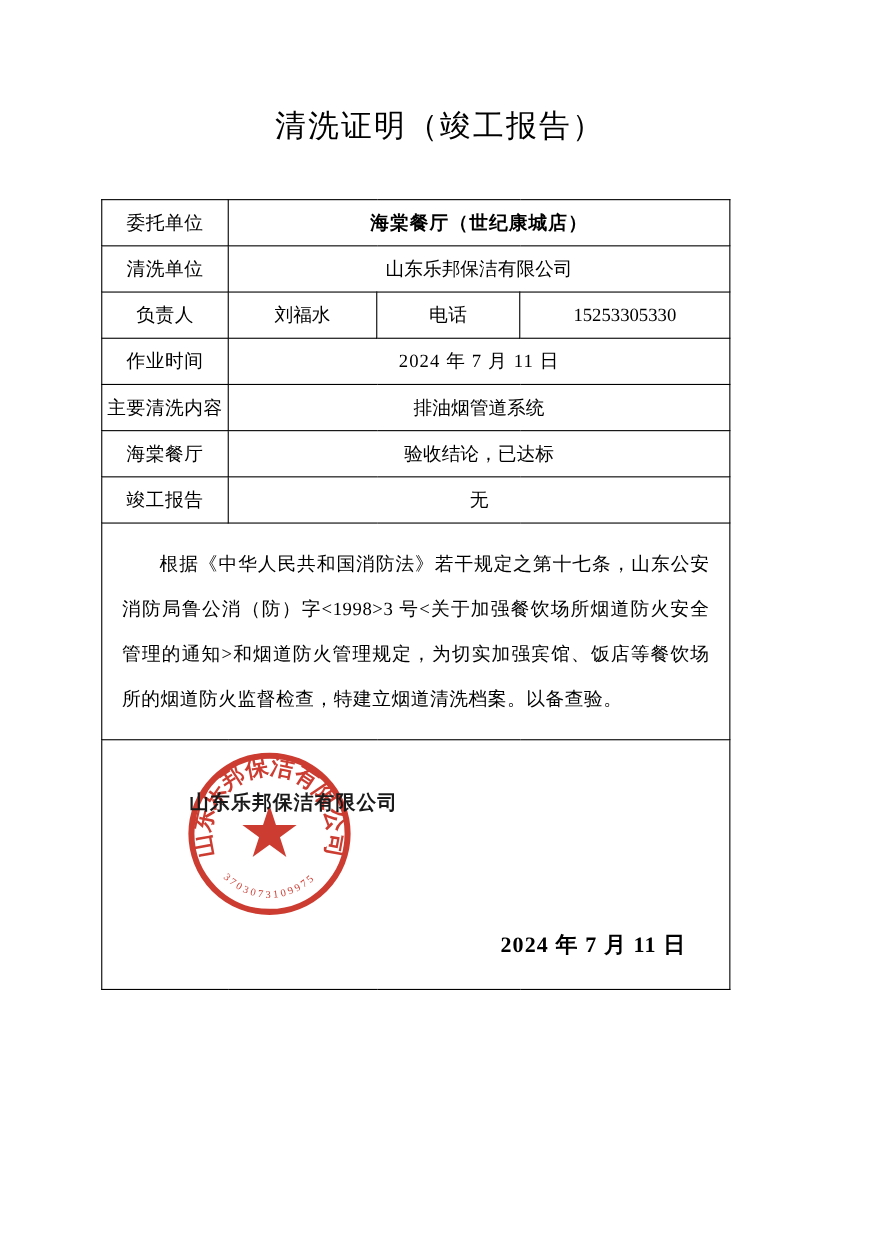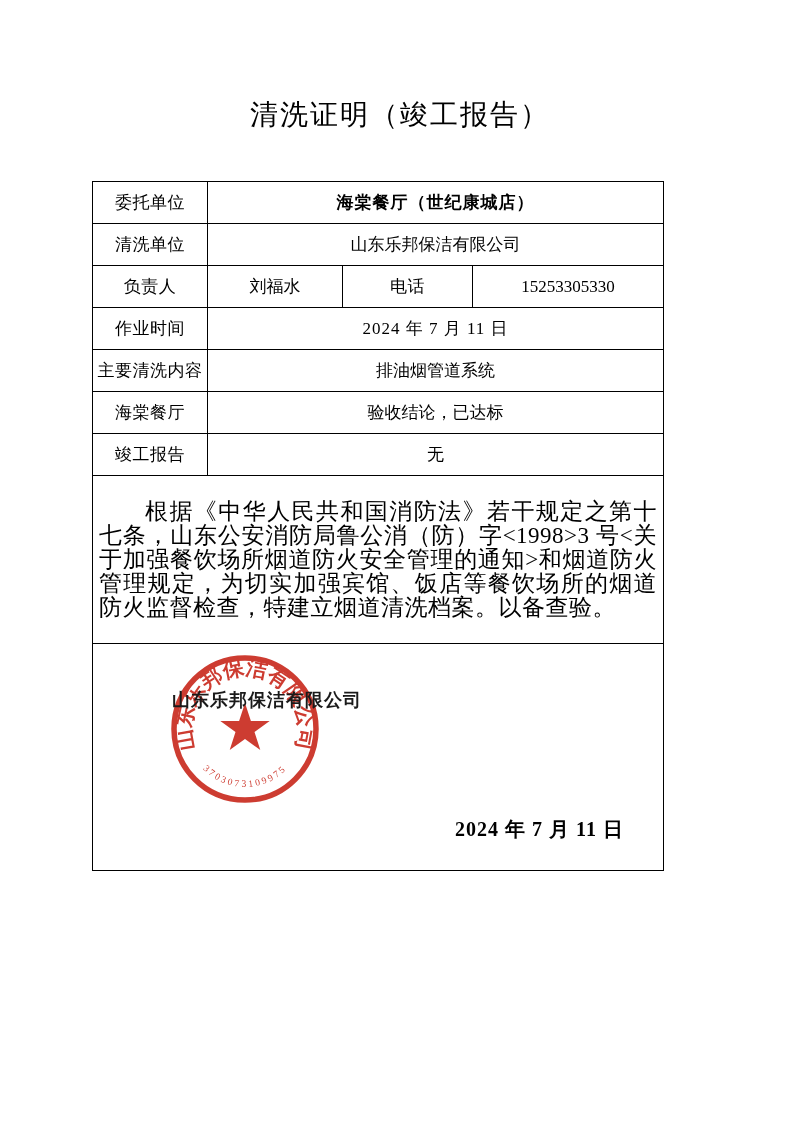--- a/index.html
+++ b/index.html
@@ -44,23 +44,23 @@
   td.cell-value-bold { font-weight: bold; font-size: 18px; letter-spacing: 1px; }
   td.cell-date { font-size: 20px; letter-spacing: 1px; }
   td.cell-phone { font-size: 19px; }
   td.notice-cell {
     height: 167px;
     text-align: left;
     vertical-align: top;
     padding: 6px 12px 0 12px;
   }
   .notice-text {
-    margin: 4px;
-    font-size: 23px;
-    line-height: 24px;
+    margin: 16px;
+    font-size: 17px;
+    line-height: 41px;
     text-indent: 2em;
     text-align: justify;
     letter-spacing: 0.5px;
   }
   td.stamp-cell { height: 226px; padding: 0; }
   .stamp-area { position: relative; width: 100%; height: 226px; }
   .seal-svg {
     position: absolute;
     left: 75px;
     top: 10px;

